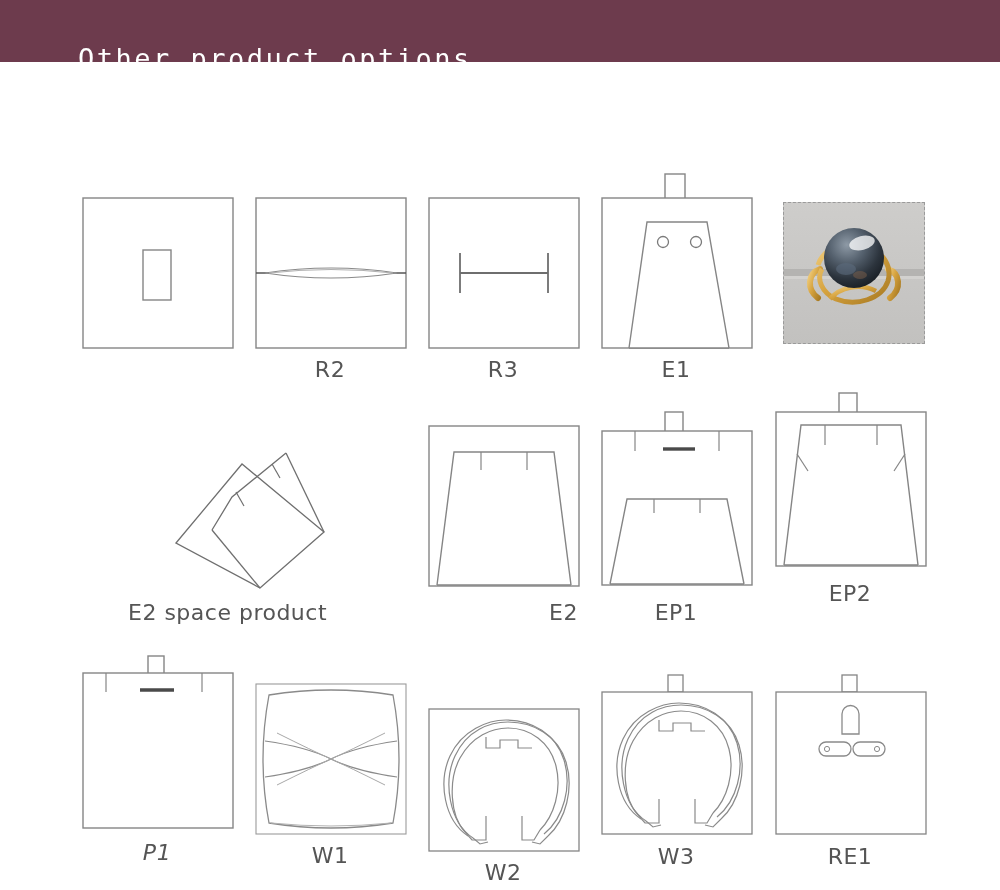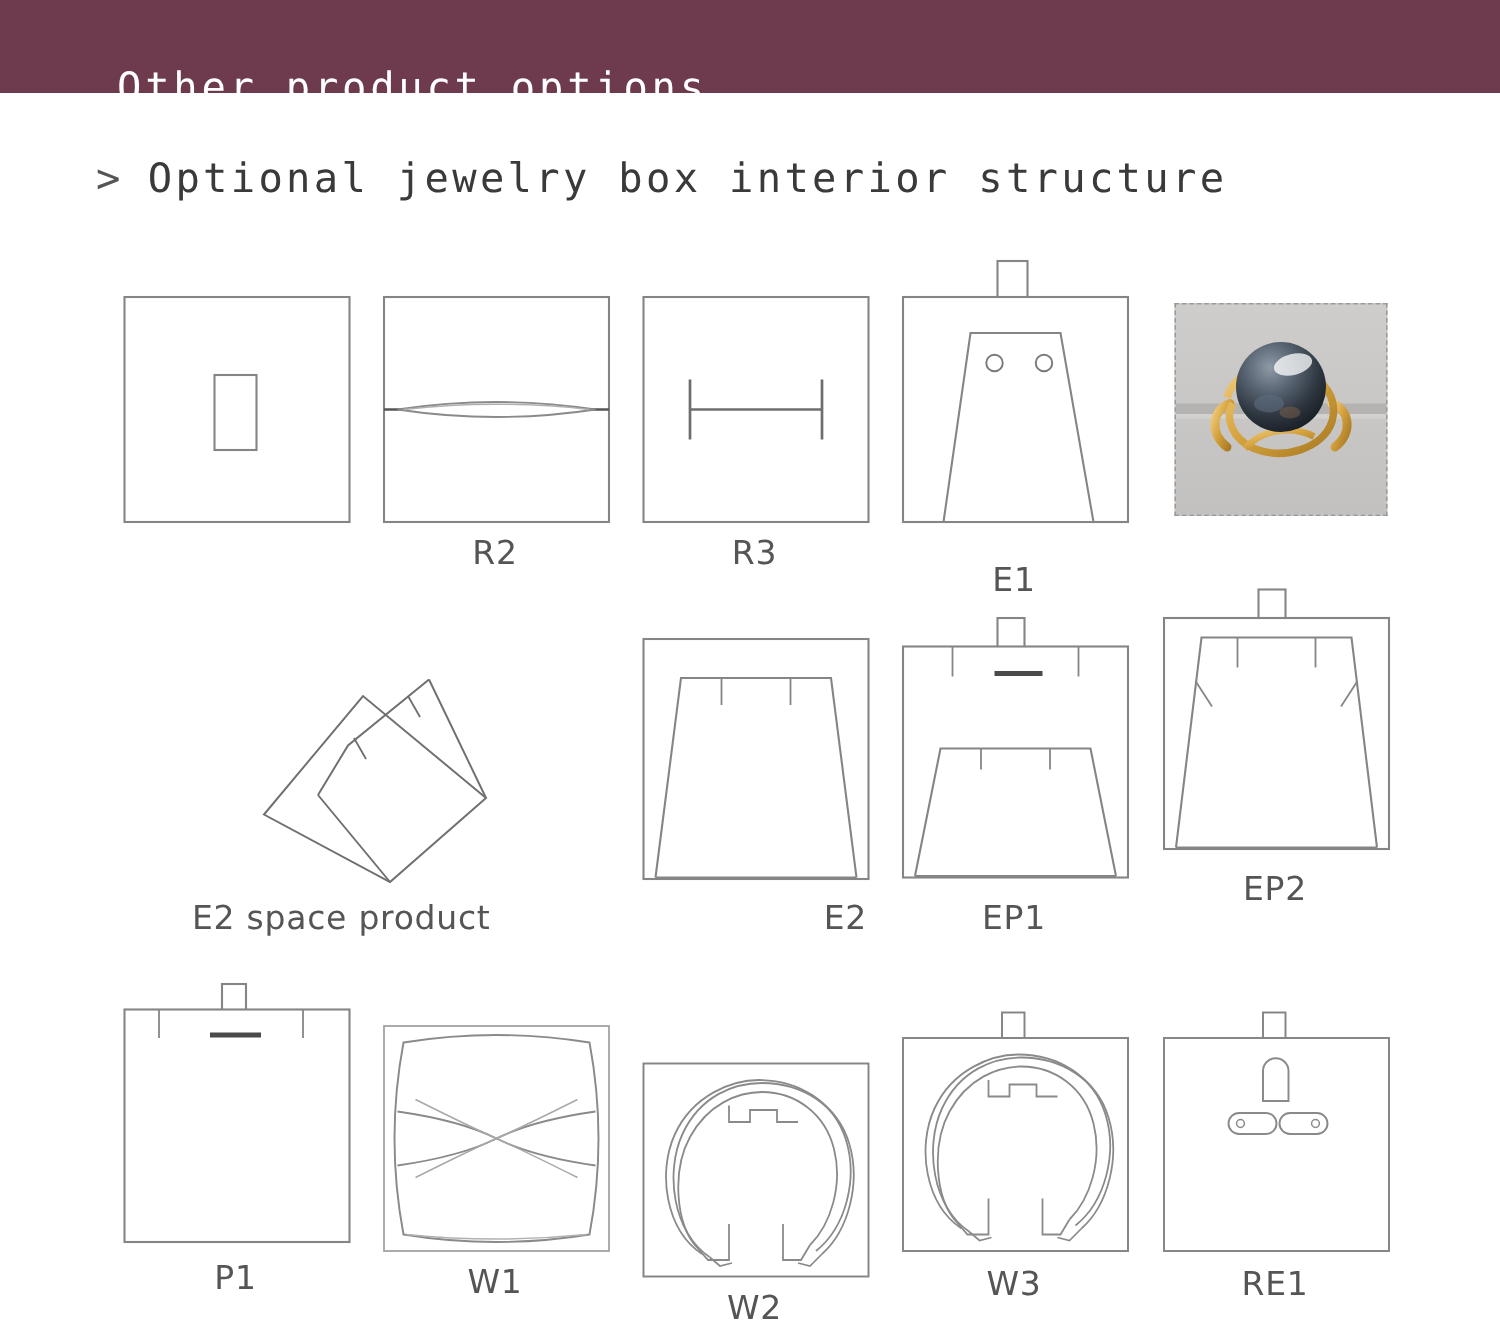--- a/index.html
+++ b/index.html
@@ -64,23 +64,20 @@
 </style>
 </head>
 <body>
 
 <div class="page">
 
   <div class="header-bar">
     <div class="header-title">Other product options</div>
   </div>
 
-  <div class="subtitle">
-    <span class="chev">&gt;</span><span>Optional jewelry box interior structure</span>
-  </div>
 
   <div class="cell" style="left:82px;top:197px;width:150px;height:190px;">
     <svg class="art" width="152" height="152" viewBox="0 0 152 152">
       <rect x="1" y="1" width="150" height="150" fill="#fff" stroke="#858585" stroke-width="1.4"></rect>
       <rect x="61" y="53" width="28" height="50" fill="#fff" stroke="#858585" stroke-width="1.4"></rect>
     </svg>
   </div>
 
   <div class="cell" style="left:255px;top:197px;width:150px;height:190px;">
     <svg class="art" width="152" height="152" viewBox="0 0 152 152">
@@ -104,21 +101,21 @@
 
   <div class="cell" style="left:601px;top:172px;width:150px;height:215px;">
     <svg class="art" width="152" height="178" viewBox="0 0 152 178">
       <rect x="64" y="2" width="20" height="26" fill="#fff" stroke="#858585" stroke-width="1.4"></rect>
       <rect x="1" y="26" width="150" height="150" fill="#fff" stroke="#858585" stroke-width="1.4"></rect>
       <path d="M28 176 L46 50 L106 50 L128 176" fill="#fff" stroke="#858585" stroke-width="1.4"></path>
       <line x1="28" y1="176" x2="128" y2="176" stroke="#858585" stroke-width="1.4"></line>
       <circle cx="62" cy="70" r="5.5" fill="#fff" stroke="#7a7a7a" stroke-width="1.3"></circle>
       <circle cx="95" cy="70" r="5.5" fill="#fff" stroke="#7a7a7a" stroke-width="1.3"></circle>
     </svg>
-    <div class="cap" style="top:185px;left:0;margin-top:18px;">E1</div>
+    <div class="cap" style="top:185px;left:0;">E1</div>
   </div>
 
   <div class="photo">
     <svg width="140" height="140" viewBox="0 0 140 140">
       <defs>
         <linearGradient id="pad" x1="0" y1="0" x2="0" y2="1">
           <stop offset="0%" stop-color="#cecdcb"></stop>
             <stop offset="100%" stop-color="#c2c1bf"></stop>
         </linearGradient>
         <linearGradient id="gold" x1="0" y1="0" x2="1" y2="1">
@@ -197,21 +194,21 @@
       <path d="M9 173 L26 33 L126 33 L143 173" fill="#fff" stroke="#858585" stroke-width="1.4"></path>
       <line x1="9" y1="173" x2="143" y2="173" stroke="#858585" stroke-width="1.4"></line>
       <line x1="50" y1="33" x2="50" y2="53" stroke="#858585" stroke-width="1.2"></line>
       <line x1="102" y1="33" x2="102" y2="53" stroke="#858585" stroke-width="1.2"></line>
       <line x1="22" y1="62" x2="33" y2="79" stroke="#858585" stroke-width="1.2"></line>
       <line x1="130" y1="62" x2="119" y2="79" stroke="#858585" stroke-width="1.2"></line>
     </svg>
     <div class="cap" style="top:189px;left:0;">EP2</div>
   </div>
 
-  <div class="cell" style="left:82px;top:655px;width:166px;height:215px;">
+  <div class="cell" style="left:82px;top:655px;width:166px;height:215px;font-style:italic;">
     <svg class="art" width="152" height="178" viewBox="0 0 152 178">
       <rect x="66" y="1" width="16" height="18" fill="#fff" stroke="#858585" stroke-width="1.4"></rect>
       <rect x="1" y="18" width="150" height="155" fill="#fff" stroke="#858585" stroke-width="1.4"></rect>
       <line x1="24" y1="18" x2="24" y2="37" stroke="#858585" stroke-width="1.2"></line>
       <line x1="120" y1="18" x2="120" y2="37" stroke="#858585" stroke-width="1.2"></line>
       <line x1="58" y1="35" x2="92" y2="35" stroke="#4a4a4a" stroke-width="3.4"></line>
     </svg>
     <div class="cap" style="top:185px;left:0;">P1</div>
   </div>
 

